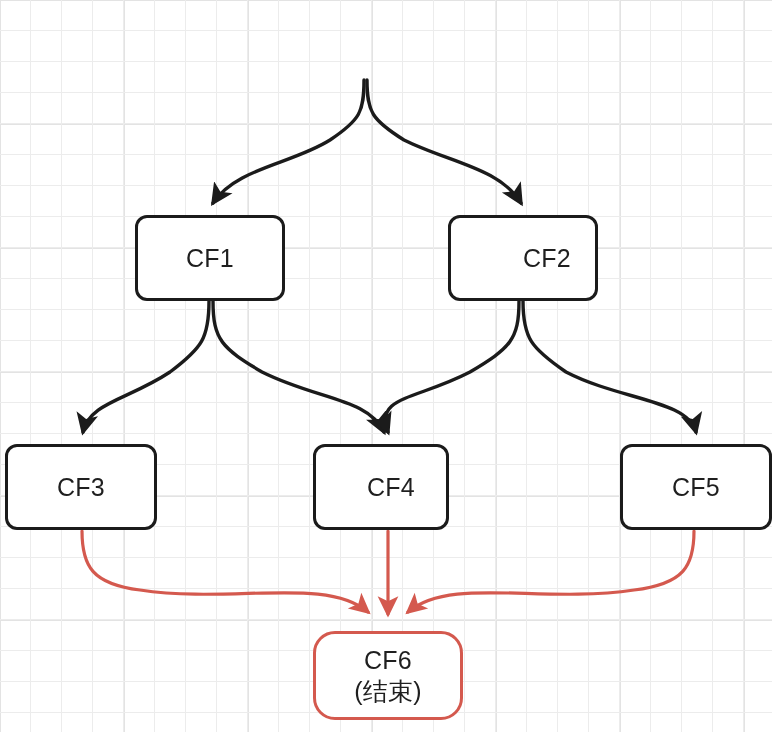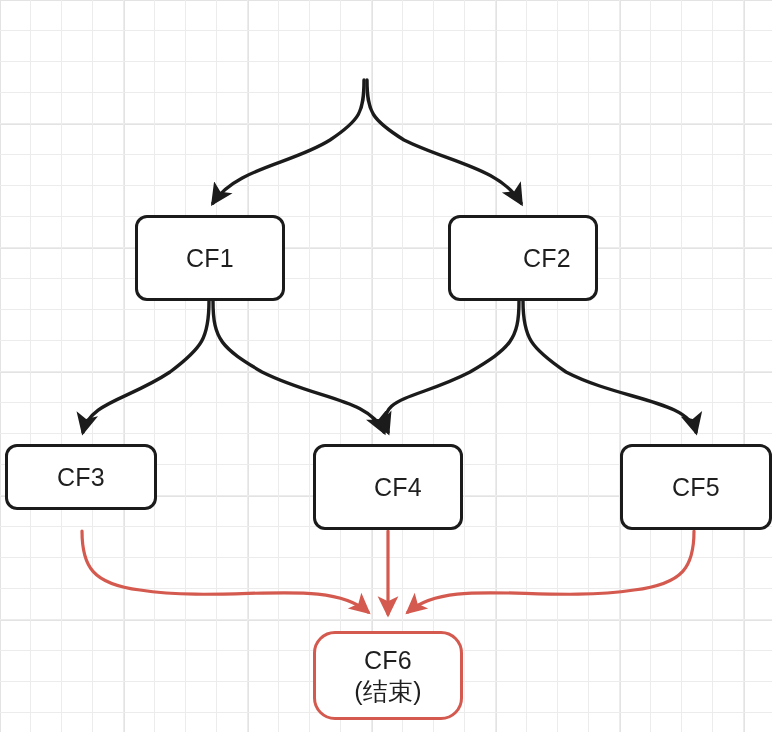--- a/index.html
+++ b/index.html
@@ -99,25 +99,25 @@
 
 
   <div class="node process" style="left:135px; top:215px; width:150px; height:86px;">
     <span class="node-line">CF1</span>
   </div>
 
   <div class="node process" style="left:448px; top:215px; width:150px; height:86px;padding-left:48px;">
     <span class="node-line">CF2</span>
   </div>
 
-  <div class="node process" style="left:5px; top:444px; width:152px; height:66px;">
+  <div class="node process" style="left:5px; top:444px; width:152px; height:86px;">
     <span class="node-line">CF3</span>
   </div>
 
-  <div class="node process" style="left:313px; top:444px; width:150px; height:86px;padding-left:20px;">
+  <div class="node process" style="left:313px; top:444px; width:136px; height:86px;padding-left:20px;">
     <span class="node-line">CF4</span>
   </div>
 
   <div class="node process" style="left:620px; top:444px; width:152px; height:86px;">
     <span class="node-line">CF5</span>
   </div>
 
   <div class="node endnode" style="left:313px; top:631px; width:150px; height:89px;">
     <span class="node-line">CF6</span>
     <span class="node-line">(结束)</span>

